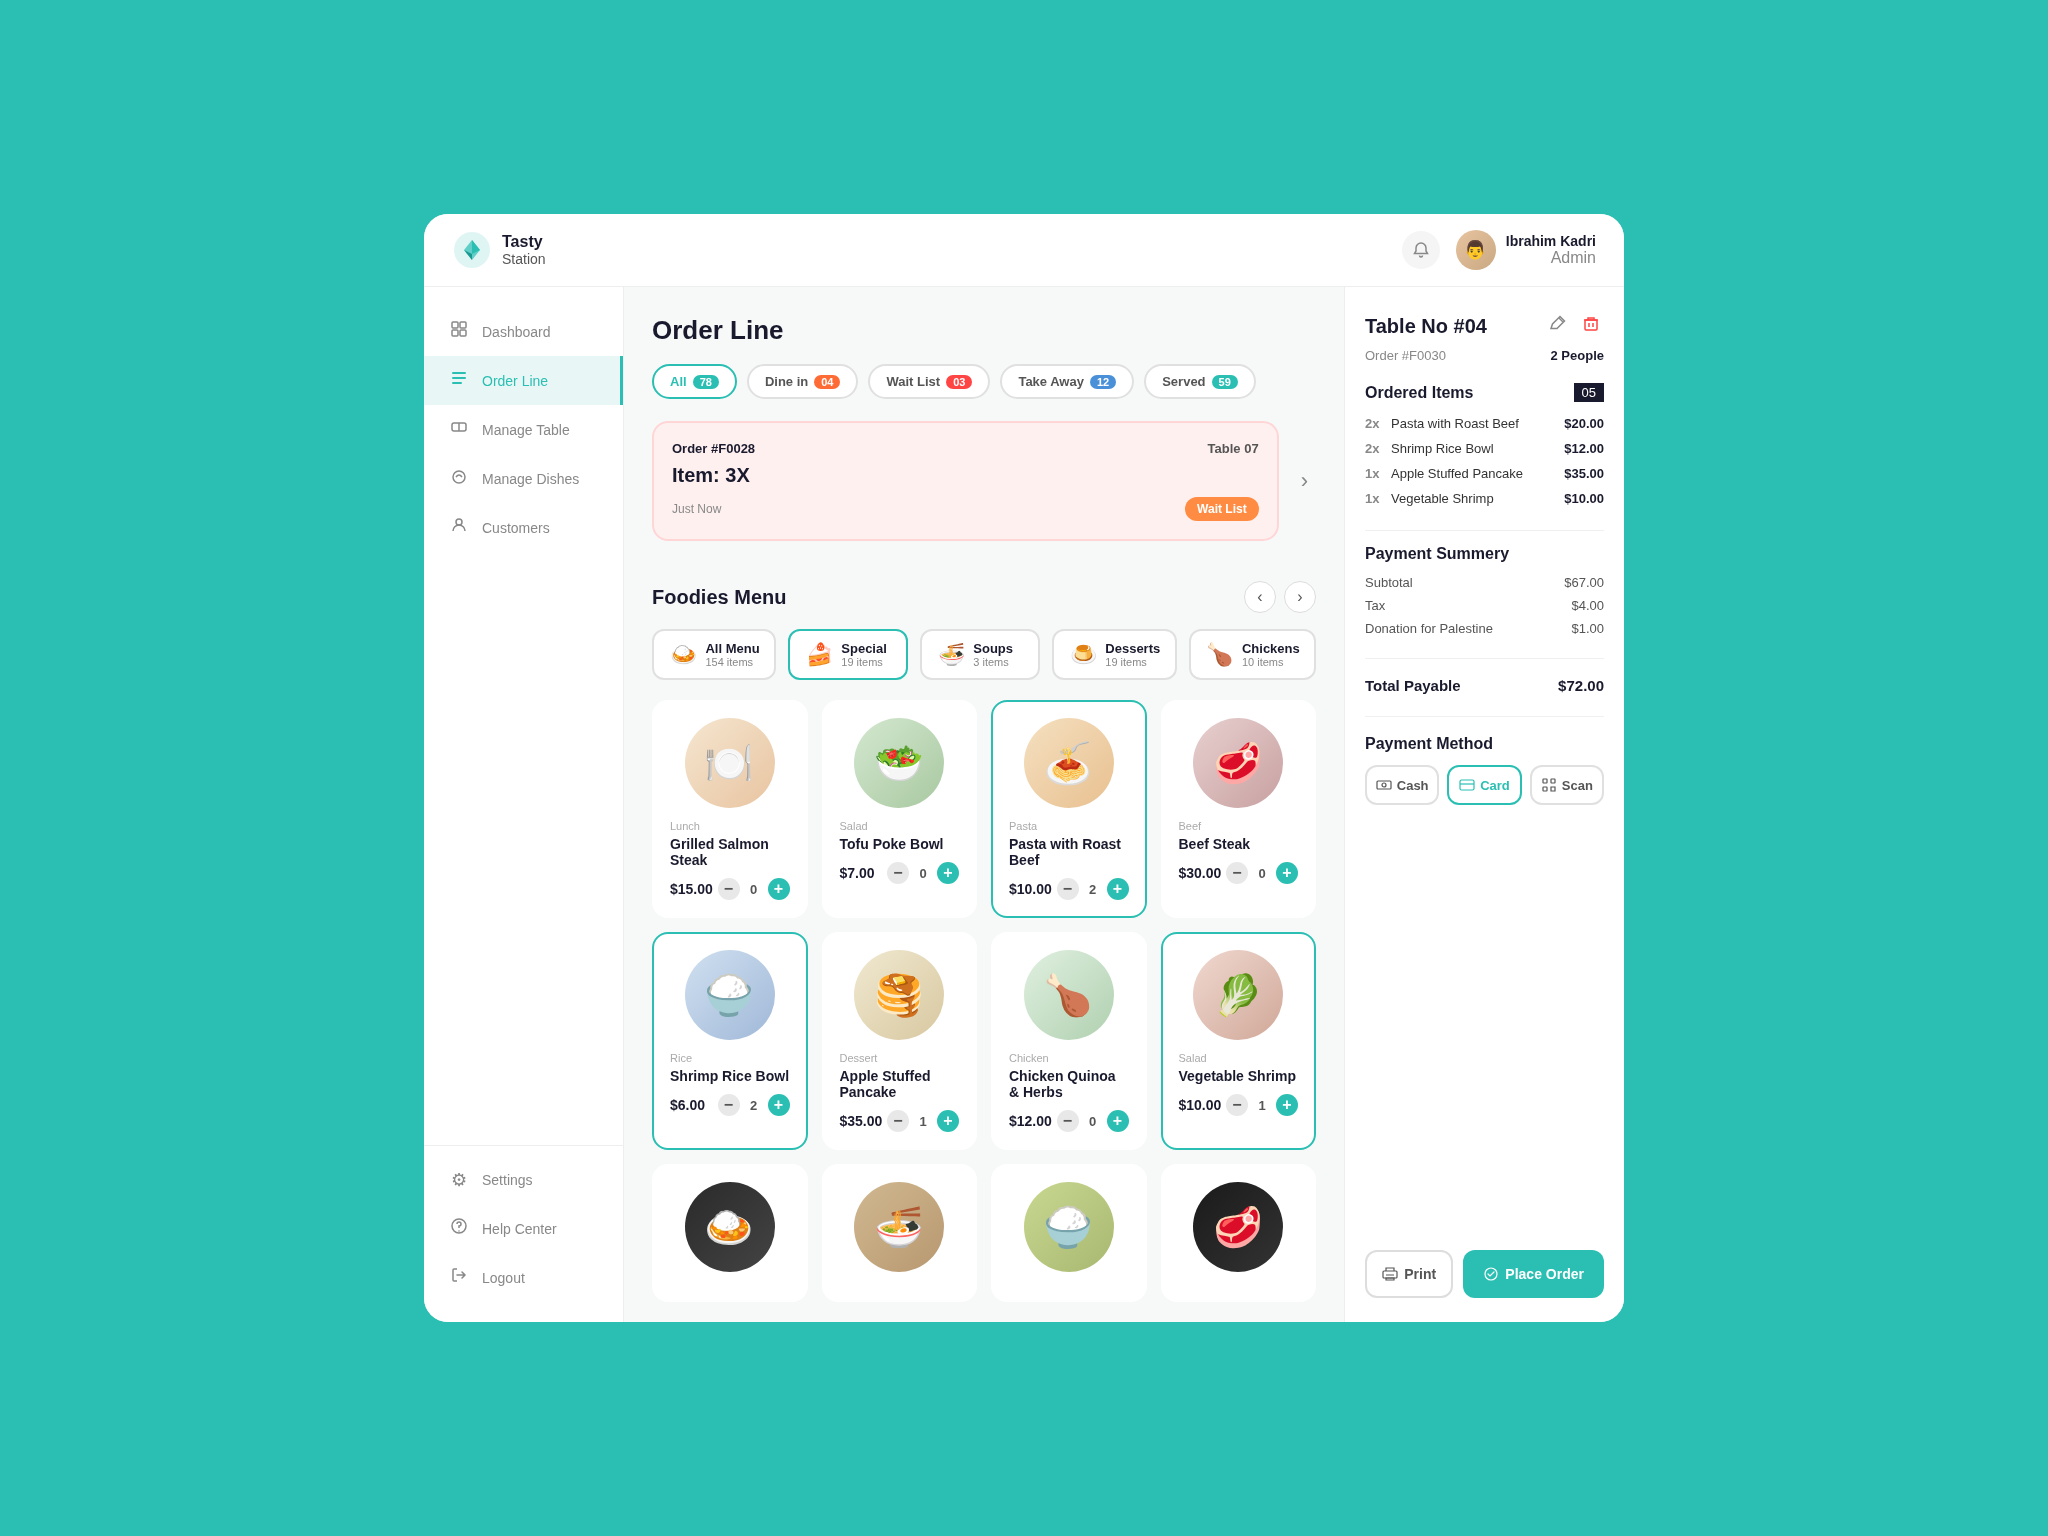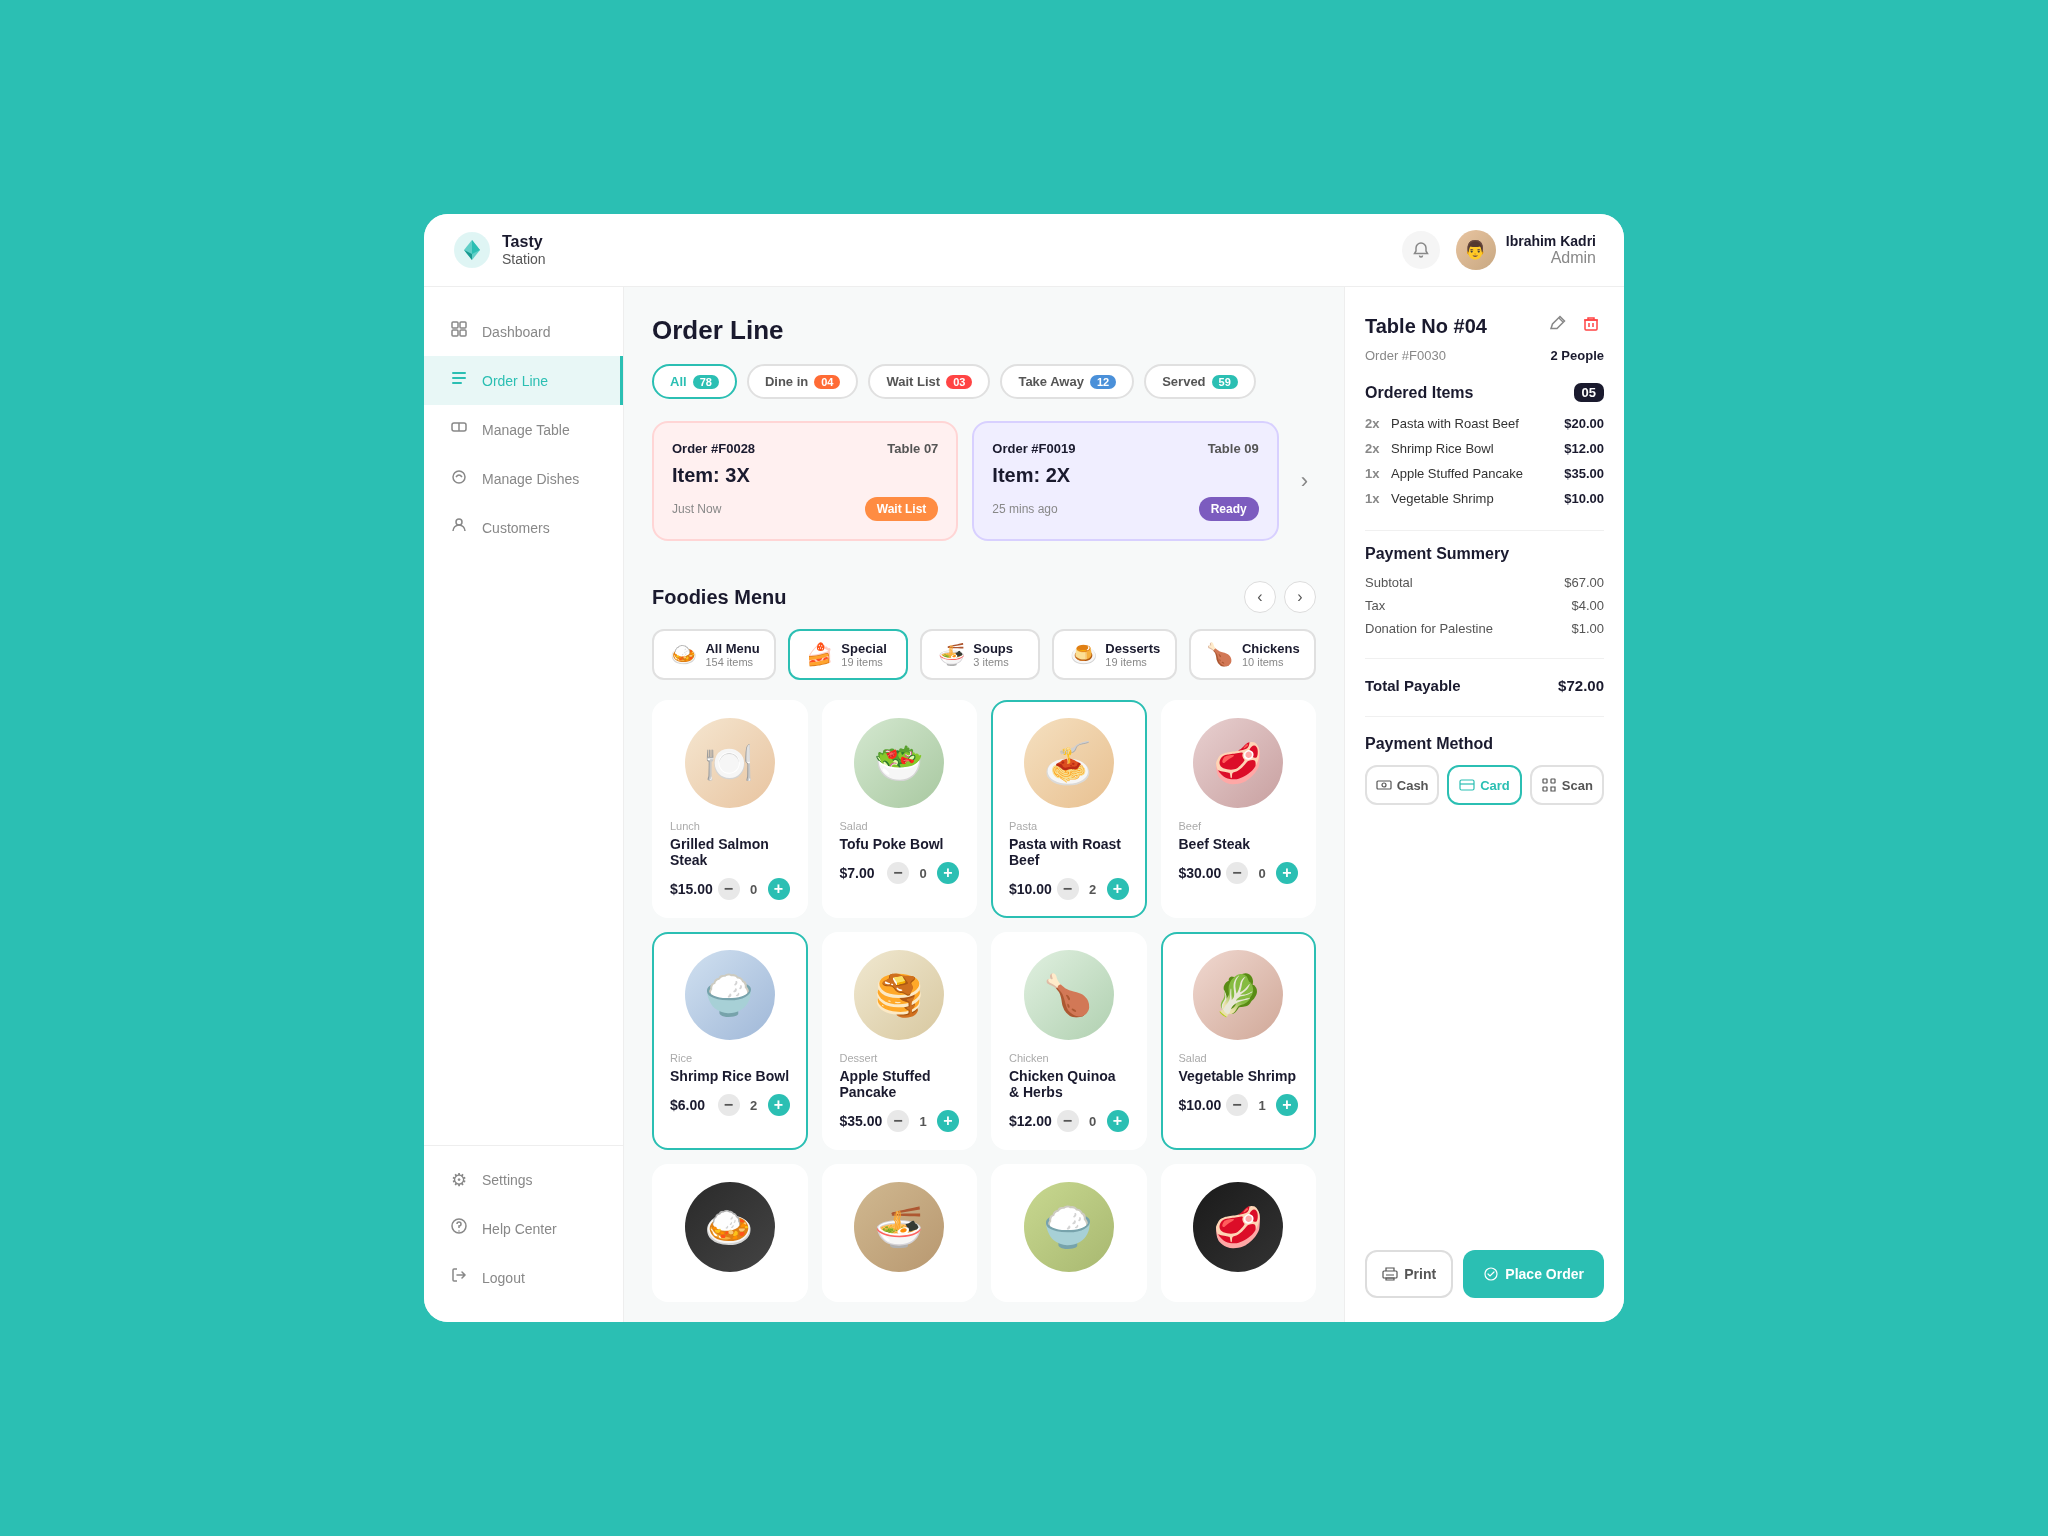--- a/index.html
+++ b/index.html
@@ -410,24 +410,24 @@
     .ordered-items-header {
       display: flex;
       justify-content: space-between;
       align-items: center;
       margin-bottom: 14px;
     }
     .ordered-title { font-size: 16px; font-weight: 700; color: #1a1a2e; }
     .ordered-count {
       background: #1a1a2e;
       color: #fff;
-      border-radius: 7px;
+      border-radius: 0;
       padding: 2px 8px;
       font-size: 13px;
-      font-weight: 700;
+      font-weight: 400;
     }
 
     .order-item-row {
       display: flex;
       justify-content: space-between;
       align-items: center;
       margin-bottom: 10px;
       font-size: 13px;
     }
     .order-item-qty { color: #888; font-weight: 600; min-width: 22px; }
@@ -674,31 +674,20 @@
       <div class="orders-row">
         <div class="order-card pink-bg">
           <div class="order-card-header">
             <span class="order-num">Order #F0028</span>
             <span>Table 07</span>
           </div>
           <div class="order-items">Item: 3X</div>
           <div class="order-footer">
             <span class="order-time">Just Now</span>
             <span class="status-badge status-waitlist">Wait List</span>
-          </div>
-        </div>
-        <div class="order-card purple-bg">
-          <div class="order-card-header">
-            <span class="order-num">Order #F0019</span>
-            <span>Table 09</span>
-          </div>
-          <div class="order-items">Item: 2X</div>
-          <div class="order-footer">
-            <span class="order-time">25 mins ago</span>
-            <span class="status-badge status-ready">Ready</span>
           </div>
         </div>
         <div class="orders-nav">›</div>
       </div>
 
       <div class="foodies-section">
         <div class="section-header">
           <div class="section-title">Foodies Menu</div>
           <div class="section-nav">
             <button class="nav-btn">‹</button>

